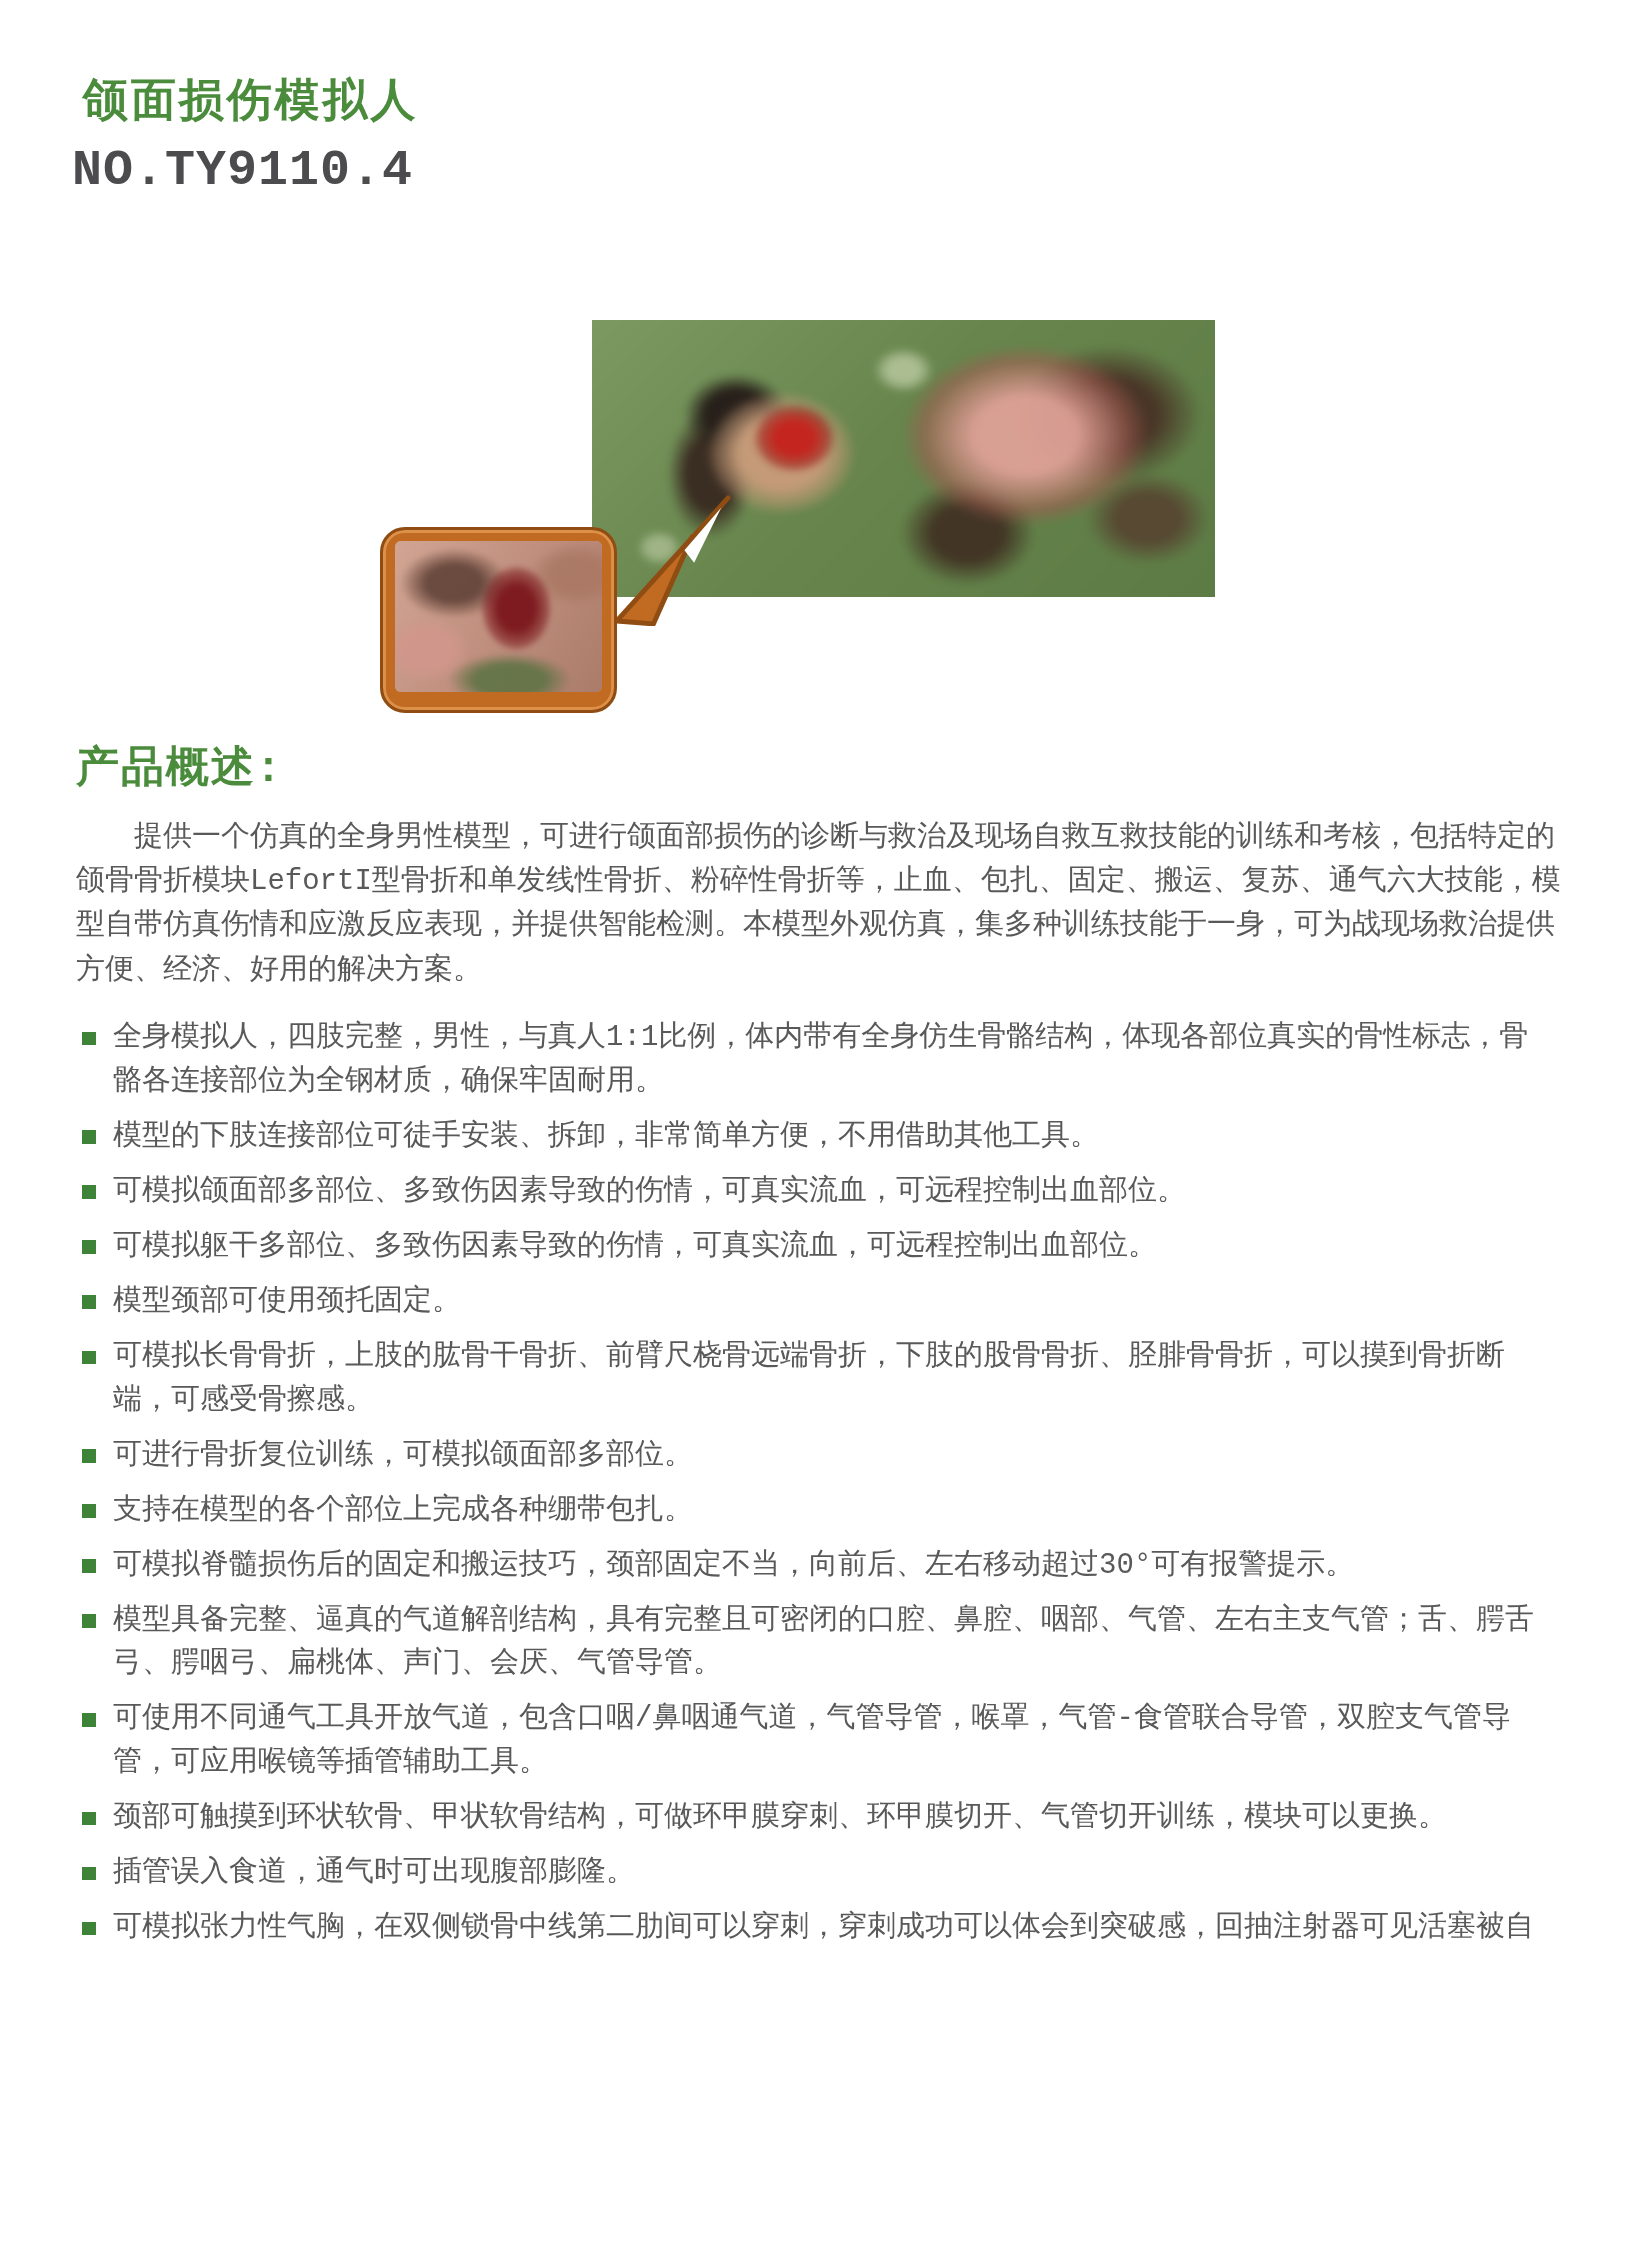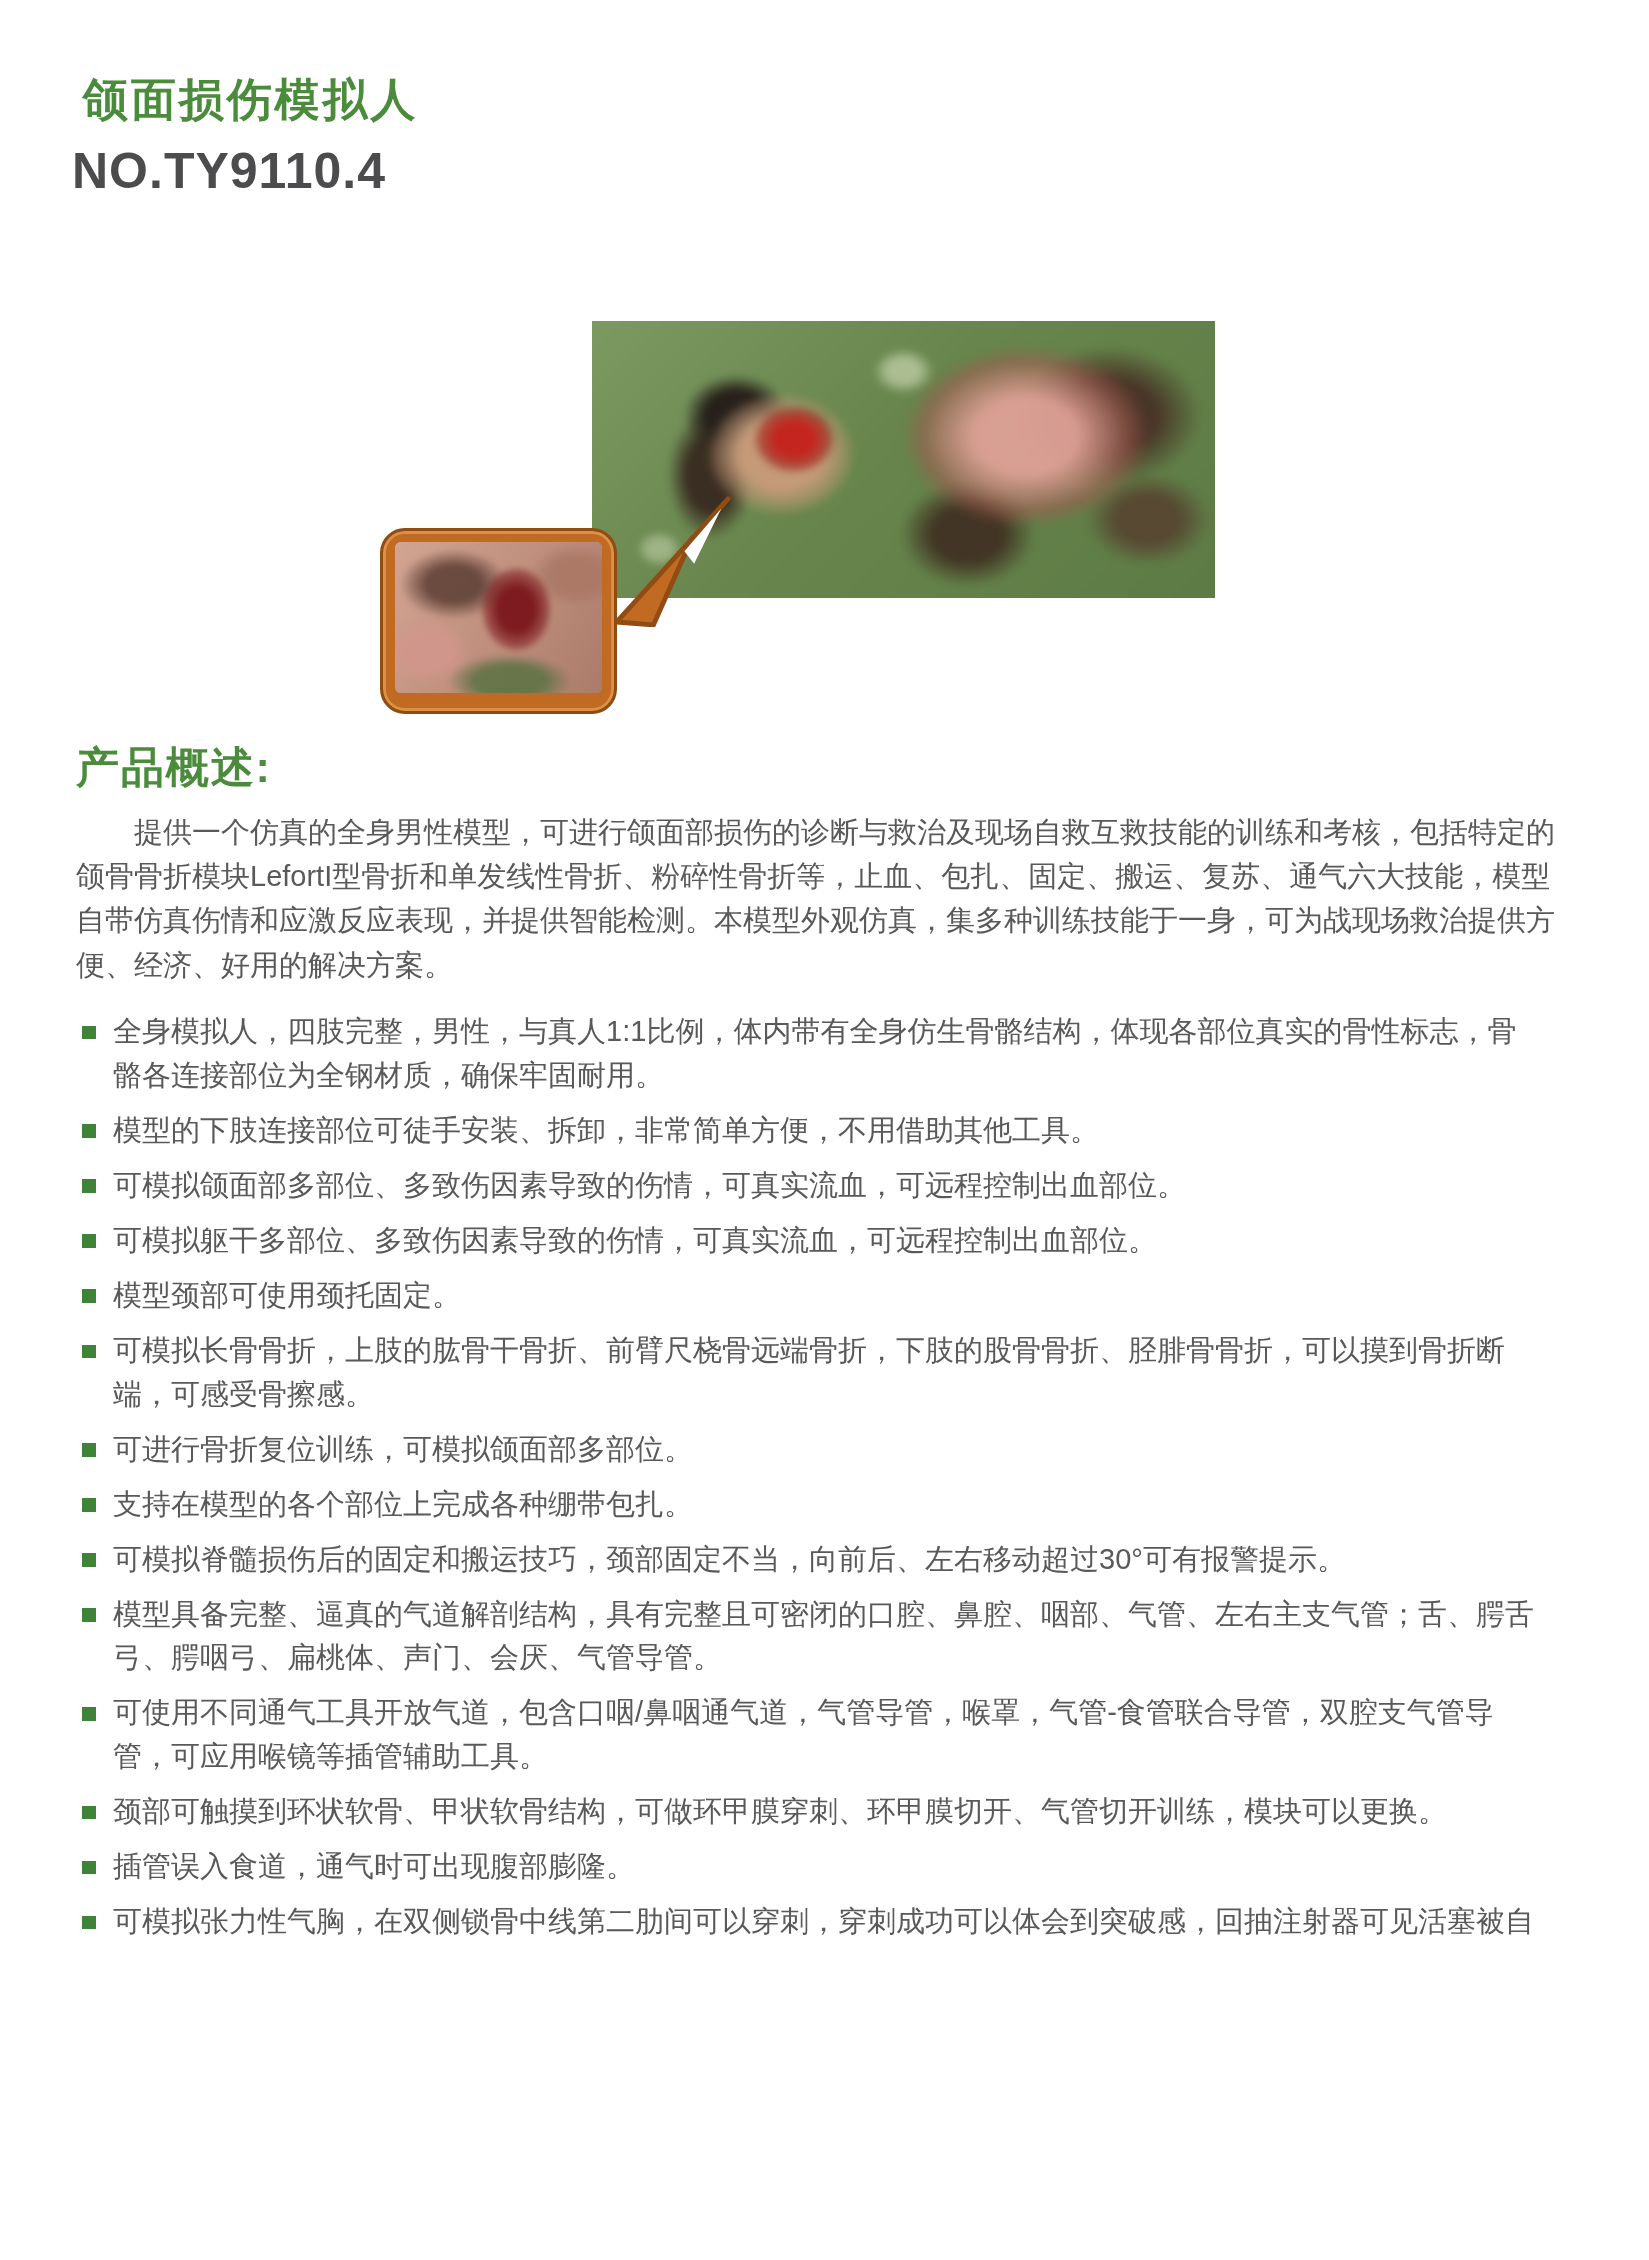--- a/index.html
+++ b/index.html
@@ -3,21 +3,21 @@
 <meta charset="utf-8">
 <style>
   * { margin: 0; padding: 0; box-sizing: border-box; }
   html, body { background: #ffffff; }
   .page {
     position: relative;
     width: 1650px;
     height: 1948px;
     background: #ffffff;
     overflow: hidden;
-    font-family: Liberation Sans, sans-serif;
+    font-family: Liberation Mono, monospace;
     color: #595959;
   }
   
   .page-title {
     padding-top: 70px;
     margin-left: 83px;
     font-size: 45px;
     font-weight: 700;
     letter-spacing: 2.9px;
     color: #4a8c3b;
@@ -92,21 +92,21 @@
   }
   
   .section-heading {
     margin-left: 76px;
     font-size: 43px;
     font-weight: 700;
     letter-spacing: 1.9px;
     color: #4a8c3b;
   }
   .intro {
-    margin: 13px 80px 0 76px;
+    margin: 20px 80px 0 76px;
     font-size: 29px;
     line-height: 1.53;
     text-indent: 2em;
     color: #595959;
   }
   
   .features {
     list-style: none;
     margin: 23px 108px 0 82px;
   }

